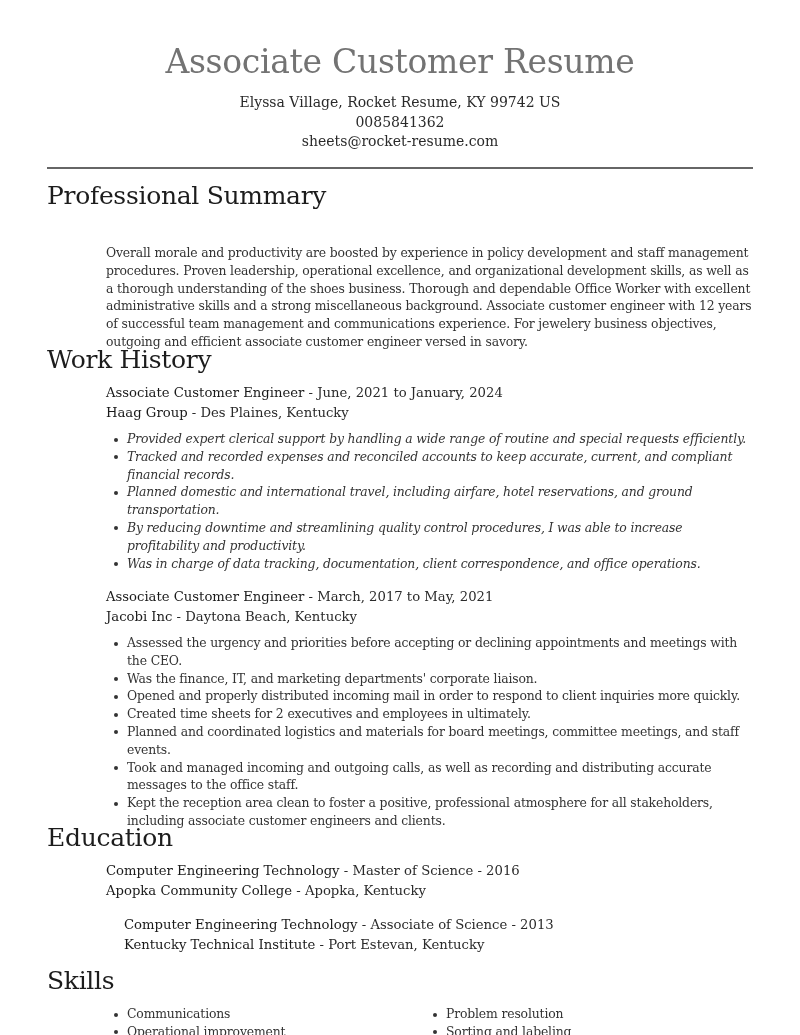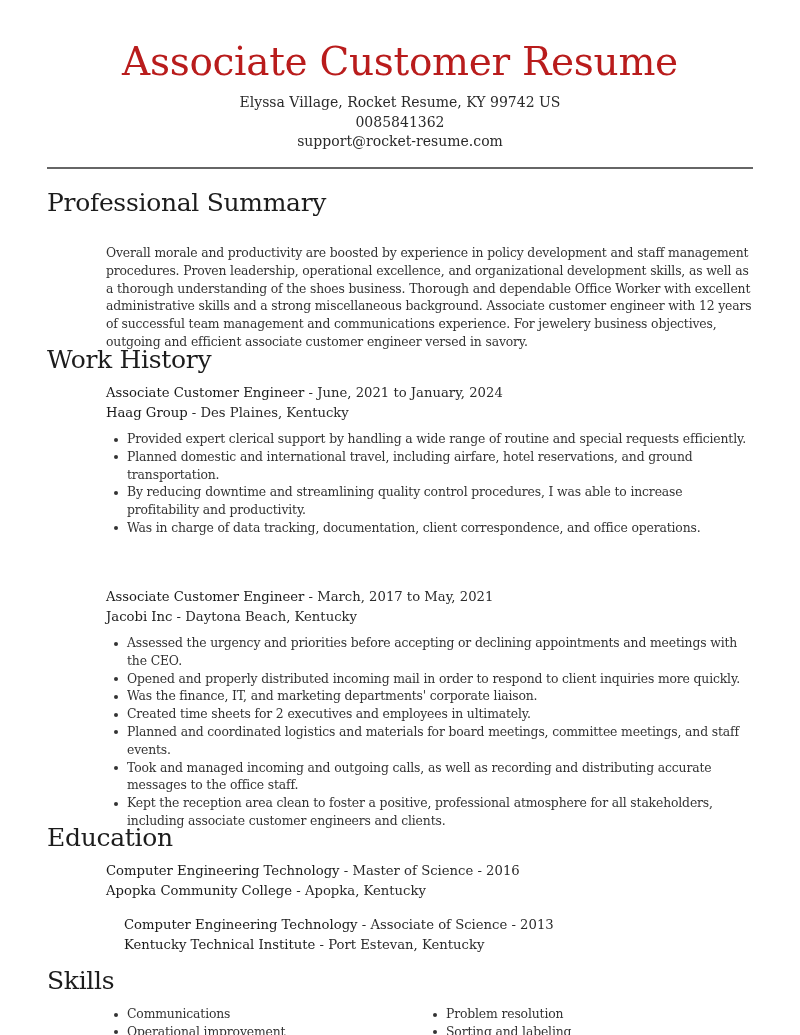--- a/index.html
+++ b/index.html
@@ -21,23 +21,23 @@
       top: 0;
       width: 706px;
     }
     .title {
       margin: 0;
       position: absolute;
       top: 40px;
       left: 0;
       width: 706px;
       text-align: center;
-      font-size: 39px;
+      font-size: 33px;
       font-weight: normal;
-      color: #b91c1c;
+      color: #737373;
       letter-spacing: -0.3px;
       line-height: 44px;
     }
     .contact {
       position: absolute;
       top: 93px;
       left: 0;
       width: 706px;
       text-align: center;
       font-size: 14px;
@@ -117,58 +117,59 @@
 </head>
 <body>
 
 <div class="page">
 
   <h1 class="title">Associate Customer Resume</h1>
 
   <div class="contact">
     <div>Elyssa Village, Rocket Resume, KY 99742 US</div>
     <div>0085841362</div>
-    <div>support@rocket-resume.com</div>
+    <div>sheets@rocket-resume.com</div>
   </div>
 
   <div class="rule"></div>
 
-  <h2 class="section-title" style="top:187px;text-align:center;">Professional Summary</h2>
+  <h2 class="section-title" style="top:180px;text-align:center;">Professional Summary</h2>
   <div class="indent" style="top:244px;">
     <p class="summary">Overall morale and productivity are boosted by experience in policy development and staff management procedures. Proven leadership, operational excellence, and organizational development skills, as well as a thorough understanding of the shoes business. Thorough and dependable Office Worker with excellent administrative skills and a strong miscellaneous background. Associate customer engineer with 12 years of successful team management and communications experience. For jewelery business objectives, outgoing and efficient associate customer engineer versed in savory.</p>
   </div>
 
   <h2 class="section-title" style="top:344px;">Work History</h2>
 
   <div class="indent" style="top:383px;">
     <div class="job-head">
       <span class="strong">Associate Customer Engineer</span><span> - June, 2021 to January, 2024</span>
     </div>
     <div class="job-head">
       <span class="strong">Haag Group</span><span> - Des Plaines, Kentucky</span>
     </div>
-    <ul class="bullets" style="margin-top:8px;">
+    <ul class="bullets" style="margin-top:8px;font-style:italic;">
       <li>Provided expert clerical support by handling a wide range of routine and special requests efficiently.</li>
+      <li>Tracked and recorded expenses and reconciled accounts to keep accurate, current, and compliant financial records.</li>
       <li>Planned domestic and international travel, including airfare, hotel reservations, and ground transportation.</li>
       <li>By reducing downtime and streamlining quality control procedures, I was able to increase profitability and productivity.</li>
       <li>Was in charge of data tracking, documentation, client correspondence, and office operations.</li>
     </ul>
   </div>
 
   <div class="indent" style="top:587px;">
     <div class="job-head">
       <span class="strong">Associate Customer Engineer</span><span> - March, 2017 to May, 2021</span>
     </div>
     <div class="job-head">
       <span class="strong">Jacobi Inc</span><span> - Daytona Beach, Kentucky</span>
     </div>
     <ul class="bullets" style="margin-top:8px;">
       <li>Assessed the urgency and priorities before accepting or declining appointments and meetings with the CEO.</li>
+      <li>Was the finance, IT, and marketing departments' corporate liaison.</li>
       <li>Opened and properly distributed incoming mail in order to respond to client inquiries more quickly.</li>
-      <li>Was the finance, IT, and marketing departments' corporate liaison.</li>
       <li>Created time sheets for 2 executives and employees in ultimately.</li>
       <li>Planned and coordinated logistics and materials for board meetings, committee meetings, and staff events.</li>
       <li>Took and managed incoming and outgoing calls, as well as recording and distributing accurate messages to the office staff.</li>
       <li>Kept the reception area clean to foster a positive, professional atmosphere for all stakeholders, including associate customer engineers and clients.</li>
     </ul>
   </div>
 
   <h2 class="section-title" style="top:822px;">Education</h2>
 
   <div class="indent" style="top:861px;">

